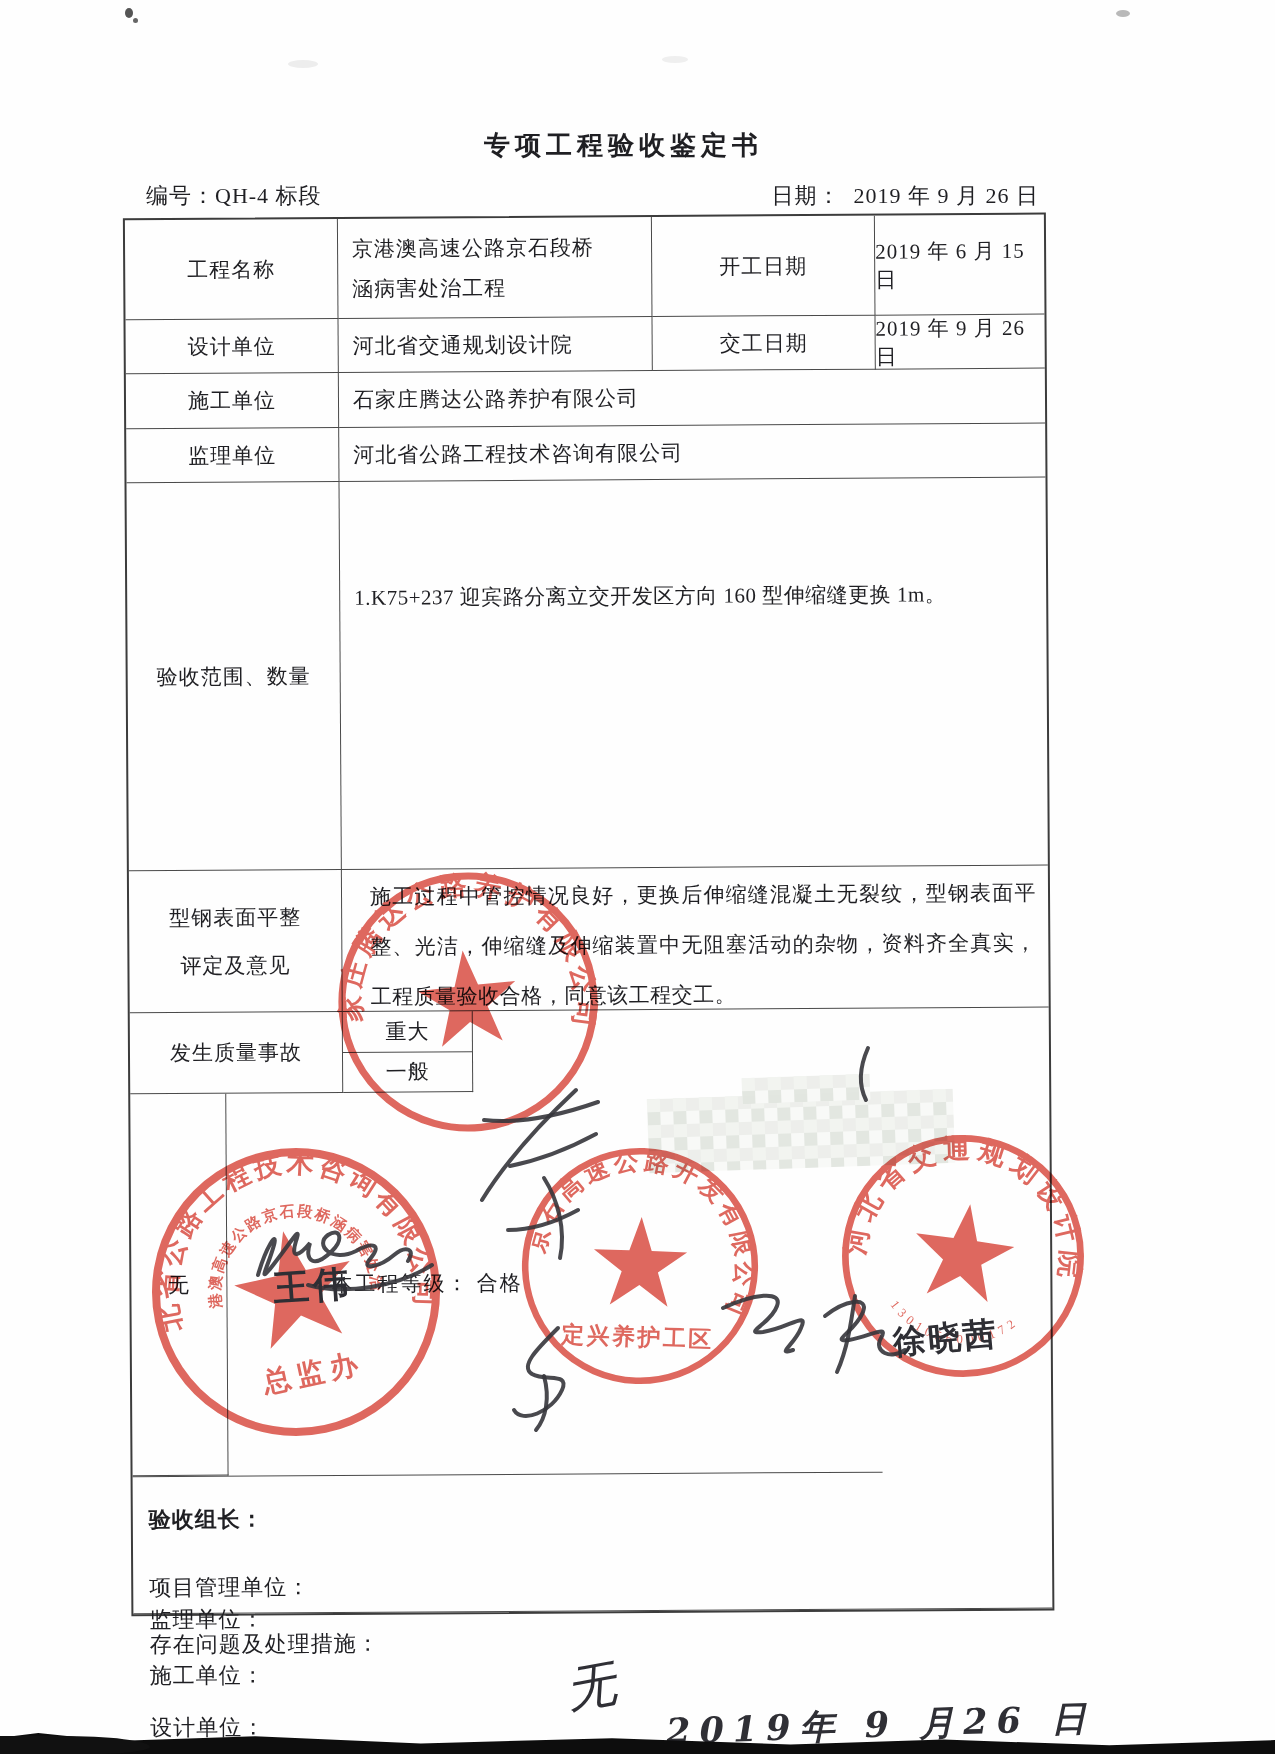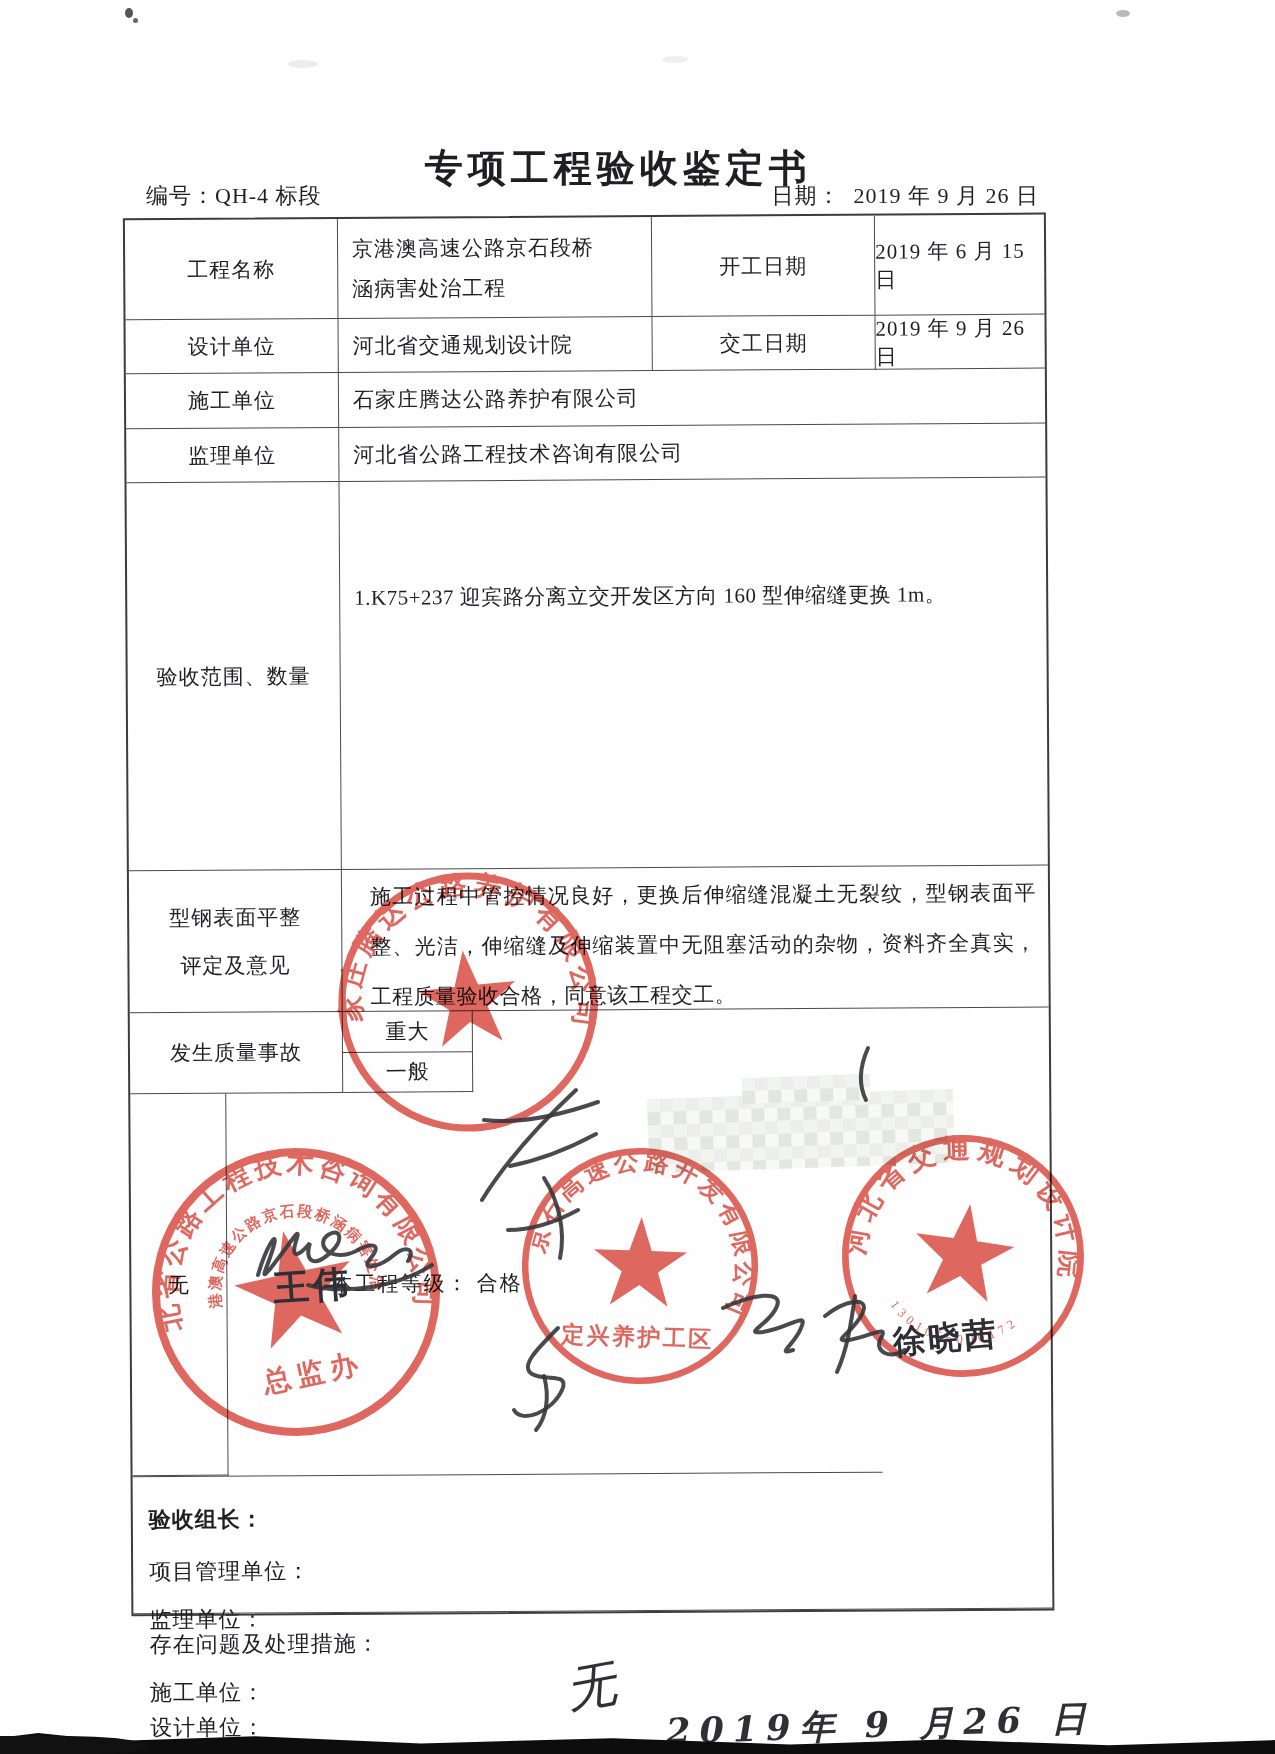--- a/index.html
+++ b/index.html
@@ -1,20 +1,20 @@
 <!DOCTYPE html>
 <html><head>
 <meta charset="utf-8">
 <style>
   html,body{margin:0;padding:0;background:#ffffff;}
   .sheet{position:relative;width:1275px;height:1754px;background:#fefefe;overflow:hidden;
          font-family:"Liberation Serif","DejaVu Serif",serif;color:#1f1f23;}
   
   .title{position:absolute;left:50%;top:128px;transform:translateX(-55%);
-         font-size:38px;font-weight:bold;letter-spacing:5px;white-space:nowrap;margin-top:15px;}
+         font-size:26px;font-weight:bold;letter-spacing:5px;white-space:nowrap;}
   .hdr-line{position:absolute;top:181px;font-size:22px;letter-spacing:1px;white-space:nowrap;}
   .hdr-serial{left:146px;}
   .hdr-date{right:236px;}
   
   .doc-table{position:absolute;left:123px;top:218px;width:919px;
              border:2px solid #3c3c3c;display:grid;
              grid-template-columns:213px 314px 223px 1fr;
              grid-template-rows:100px 54px 55px 54px 388px 142px 81px 383px 137px;
              transform:rotate(-0.35deg);transform-origin:40px 20px;
              font-size:21px;}
@@ -116,23 +116,23 @@
         <div>一般</div>
       </div>
     </div>
     <div class="cell rel span3 noR" style="justify-content:flex-start;padding:0;">
       <div class="cell" style="width:96px;align-self:stretch;">无</div>
       <div class="grade">本工程等级：  合格</div>
     </div>
 
     <div class="cell rel span4 noR" style="display:block;">
       <div class="signoff-label" style="top:28px;font-weight:bold;">验收组长：</div>
-      <div class="signoff-label" style="top:80px;">项目管理单位：</div>
+      <div class="signoff-label" style="top:96px;">项目管理单位：</div>
       <div class="signoff-label" style="top:128px;">监理单位：</div>
-      <div class="signoff-label" style="top:201px;">施工单位：</div>
+      <div class="signoff-label" style="top:184px;">施工单位：</div>
       <div class="signoff-label" style="top:236px;">设计单位：</div>
 
     </div>
 
     <div class="cell rel span4 noR noB" style="display:block;">
       <div class="issues-label">存在问题及处理措施：</div>
       <div class="hw hw-none">无</div>
       <div class="hw hw-date-b">2019年 9 月26 日</div>
     </div>
   </div>

